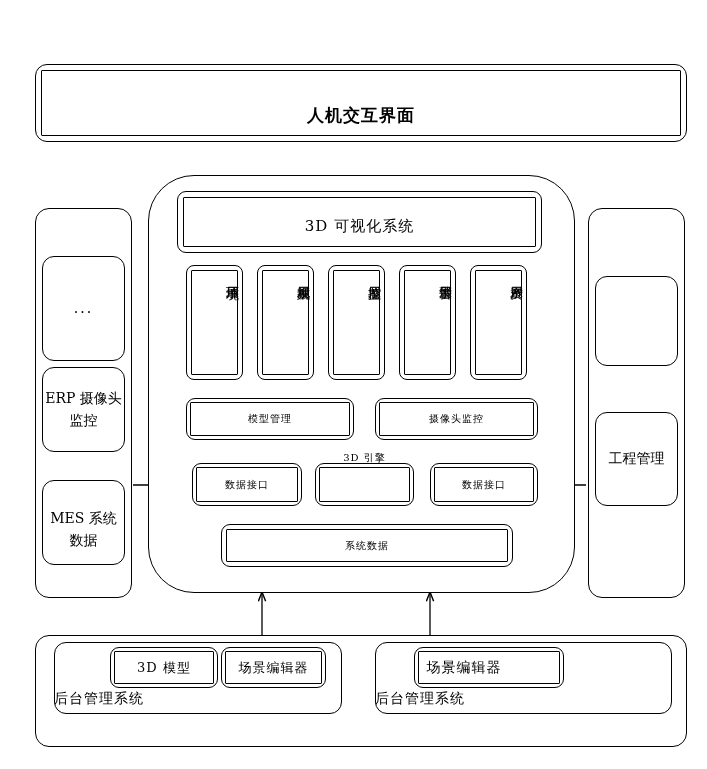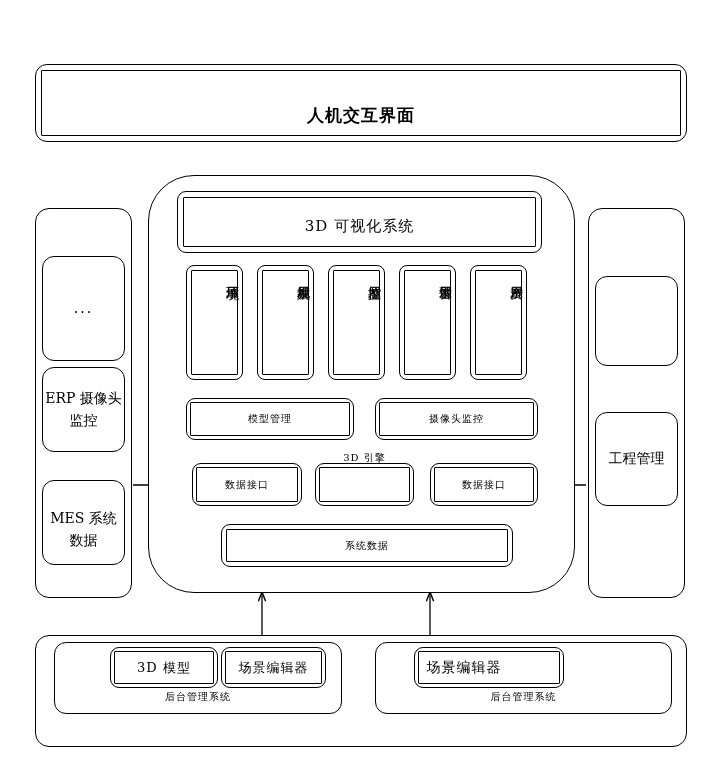--- a/index.html
+++ b/index.html
@@ -158,22 +158,21 @@
   #b-proj-outer  { left: 221px; top: 647px; width: 105px; height: 41px; border-radius: 9px; }
   #b-proj-inner  { left: 225px; top: 651px; width: 97px; height: 33px; border-radius: 1px; }
   #b-scene-outer { left: 414px; top: 647px; width: 150px; height: 41px; border-radius: 9px; }
   #b-scene-inner { left: 418px; top: 651px; width: 142px; height: 33px; border-radius: 1px; }
   #t-bmodel { left: 114px; top: 651px; width: 100px; height: 33px; font-size: 13px; }
   #t-bproj  { left: 225px; top: 651px; width: 97px; height: 33px; font-size: 13px; }
   #t-bscene { left: 393px; top: 651px; width: 142px; height: 33px; font-size: 14px; }
 
   .backend-label {
     position: absolute;
-    text-align: center;
-    font-size: 10px;
+    font-size: 14px;
     font-family: "DejaVu Serif", "Liberation Serif", serif;
     letter-spacing: 1px;
   }
   #lbl-backend-left  { left: 54px; top: 690px; width: 288px; }
   #lbl-backend-right { left: 375px; top: 690px; width: 297px; }
 </style>
 </head>
 <body>
 
 <svg id="canvas" viewBox="0 0 707 769">

